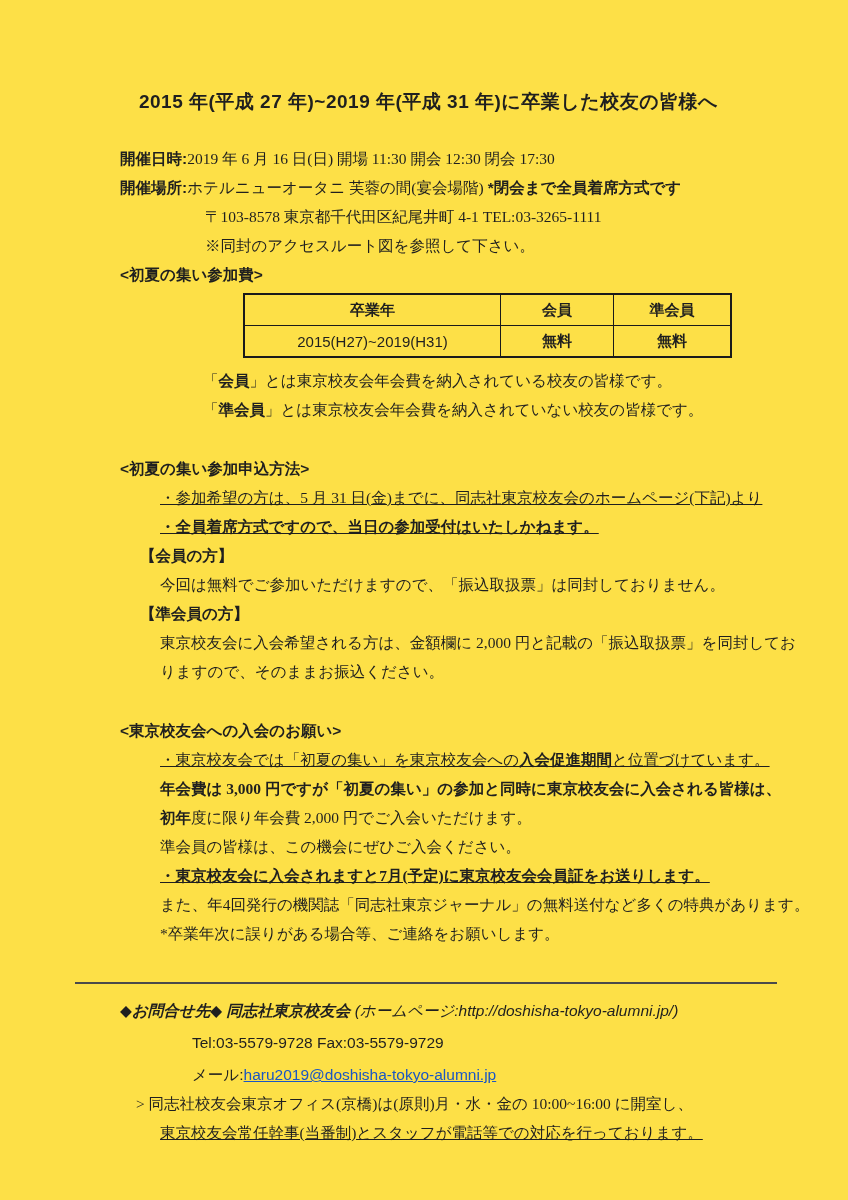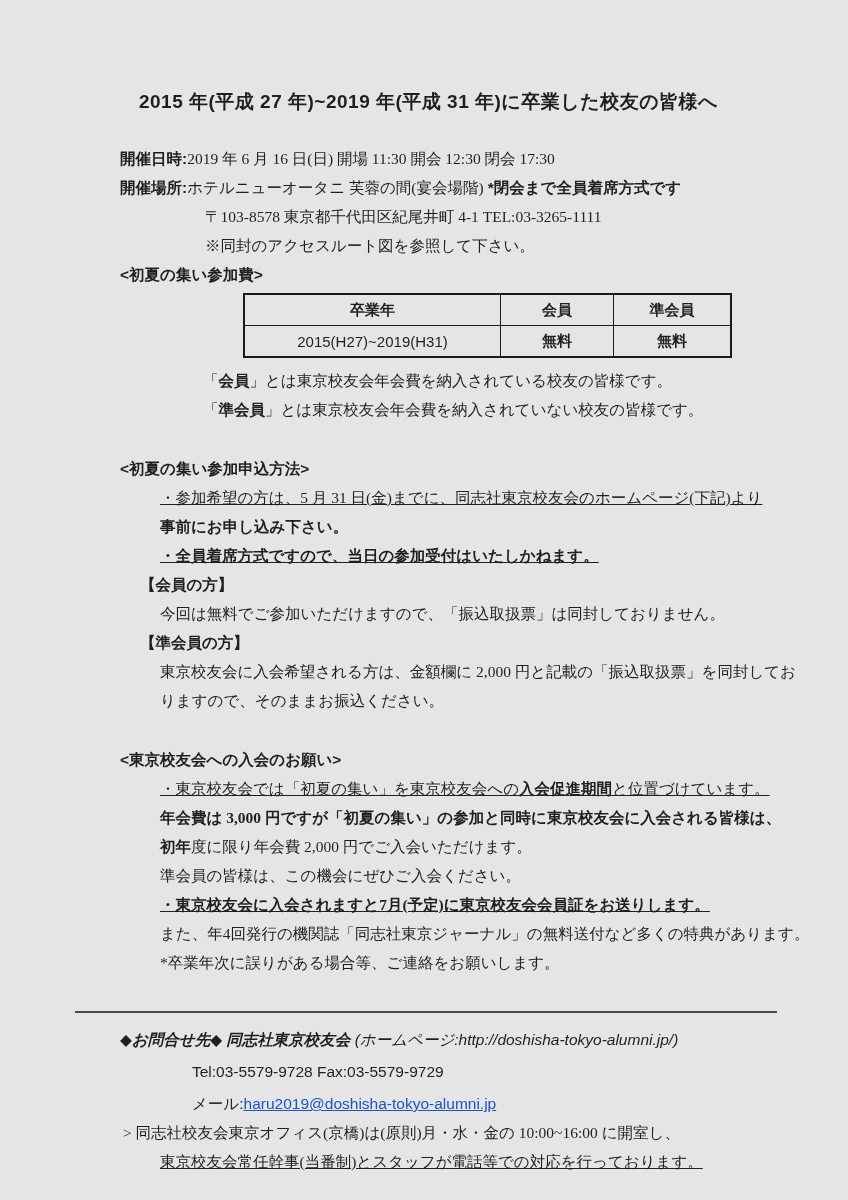--- a/index.html
+++ b/index.html
@@ -1,21 +1,21 @@
 <!DOCTYPE html>
 <html><head>
 <meta charset="utf-8">
 <style>
   html,body { margin:0; padding:0; background:#ffffff; }
   .page {
     position:relative;
     width:848px; height:1200px;
     box-sizing:border-box;
     padding:0 76px 0 85px;
-    background:#e5e5e5;
+    background:#fde047;
     color:#1f1f1f;
     font-family:"Liberation Serif","DejaVu Serif",serif;
     font-size:15.5px;
     overflow:hidden;
   }
   .g { font-family:"Liberation Sans","DejaVu Sans",sans-serif; }
   .b { font-weight:700; }
   .sb { font-weight:600; }
   .line { line-height:29px; white-space:nowrap;padding-left:35px; }
   .title {
@@ -27,21 +27,21 @@
     line-height:28px;
     letter-spacing:0.5px;
   }
   .sec-gap { margin-top:30px; }
   .in-addr { margin-left:85px; }
   .in-bullet { margin-left:40px;text-decoration:underline; }
   .in-cont { margin-left:40px; }
   .in-bracket { margin-left:20px; }
   .in-note { margin-left:83px; }
   .in-tel { margin-left:72px; }
-  .in-office { margin-left:3px; }
+  .in-office { margin-left:16px; }
   .event-first { margin-top:28px; }
   .venue-note { margin-left:4px; }
   .fee-table {
     border-collapse:collapse;
     margin:4px 0 0 158px;
     font-family:"Liberation Sans","DejaVu Sans",sans-serif;
     text-align:center;
     border:2px solid #1a1a1a;
     font-size:15px;
   }
@@ -107,21 +107,20 @@
     <span>「</span><span class="g b">会員</span><span>」とは東京校友会年会費を納入されている校友の皆様です。</span>
   </div>
 
   <div class="line in-note">
     <span>「</span><span class="g b">準会員</span><span>」とは東京校友会年会費を納入されていない校友の皆様です。</span>
   </div>
 
   <div class="line g sb sec-gap">&lt;初夏の集い参加申込方法&gt;</div>
 
   <div class="line in-bullet">・参加希望の方は、5 月 31 日(金)までに、同志社東京校友会のホームページ(下記)より</div>
-  <div class="line in-cont b">事前にお申し込み下さい。</div>
   <div class="line in-bullet b">・全員着席方式ですので、当日の参加受付はいたしかねます。</div>
 
   <div class="line in-bracket g b">【会員の方】</div>
   <div class="line in-cont">今回は無料でご参加いただけますので、「振込取扱票」は同封しておりません。</div>
 
   <div class="line in-bracket g b">【準会員の方】</div>
   <div class="line in-cont">東京校友会に入会希望される方は、金額欄に 2,000 円と記載の「振込取扱票」を同封してお</div>
   <div class="line in-cont">りますので、そのままお振込ください。</div>
 
   <div class="line g sb sec-gap">&lt;東京校友会への入会のお願い&gt;</div>

